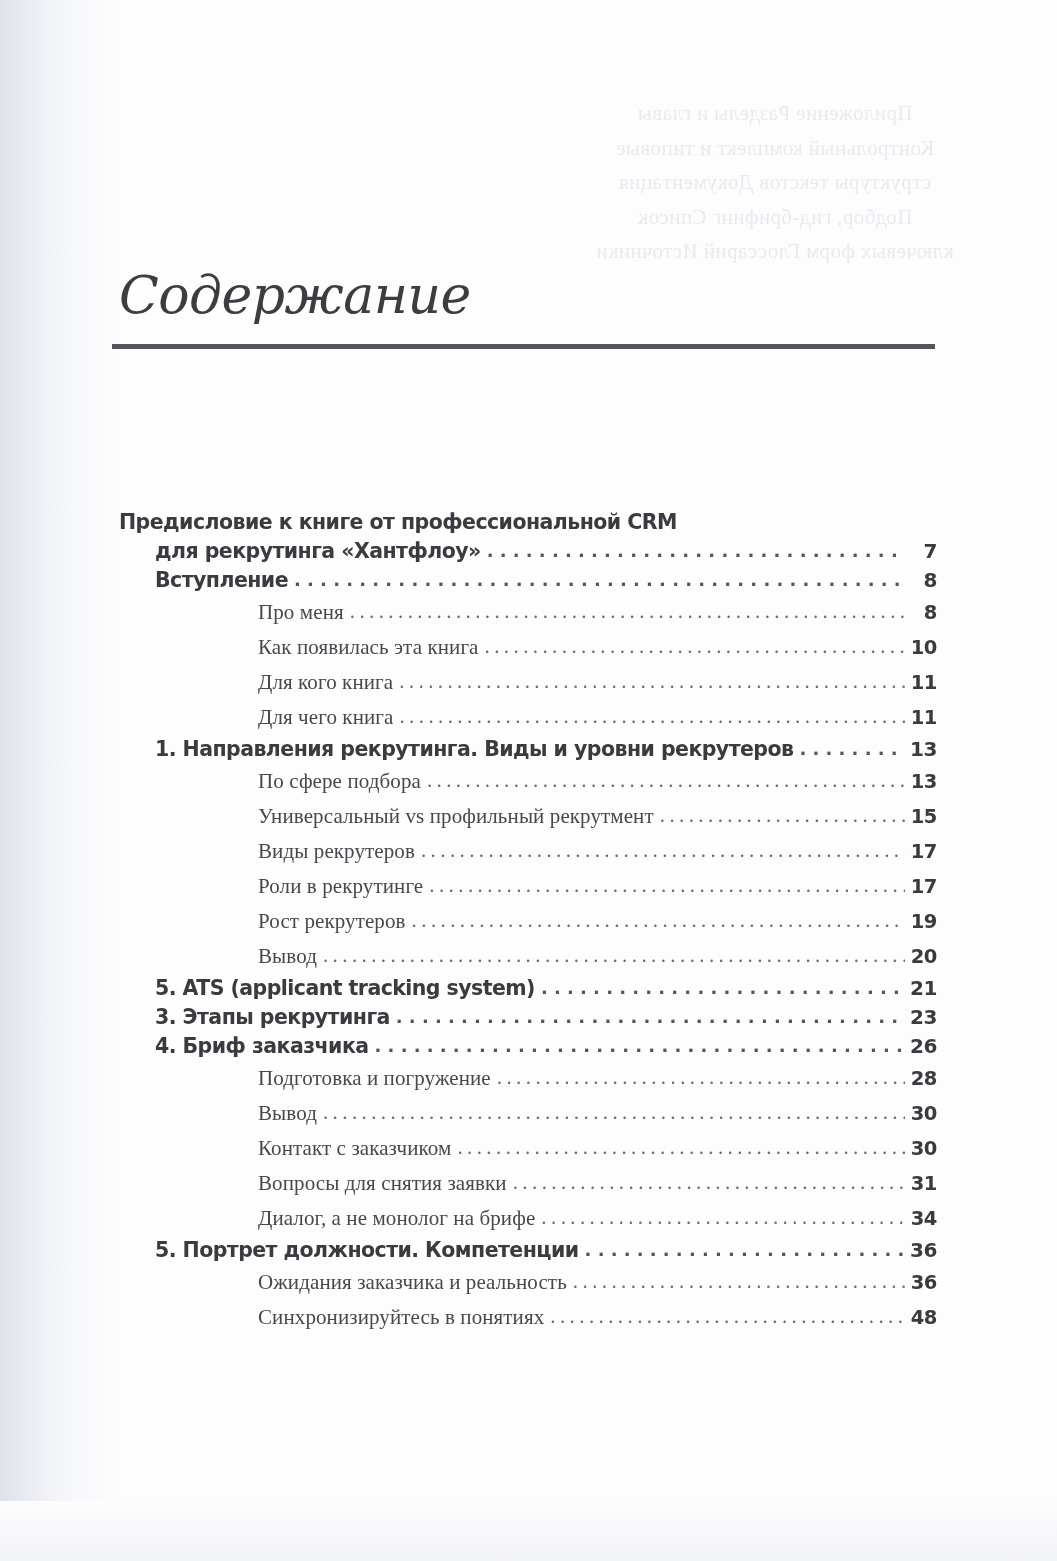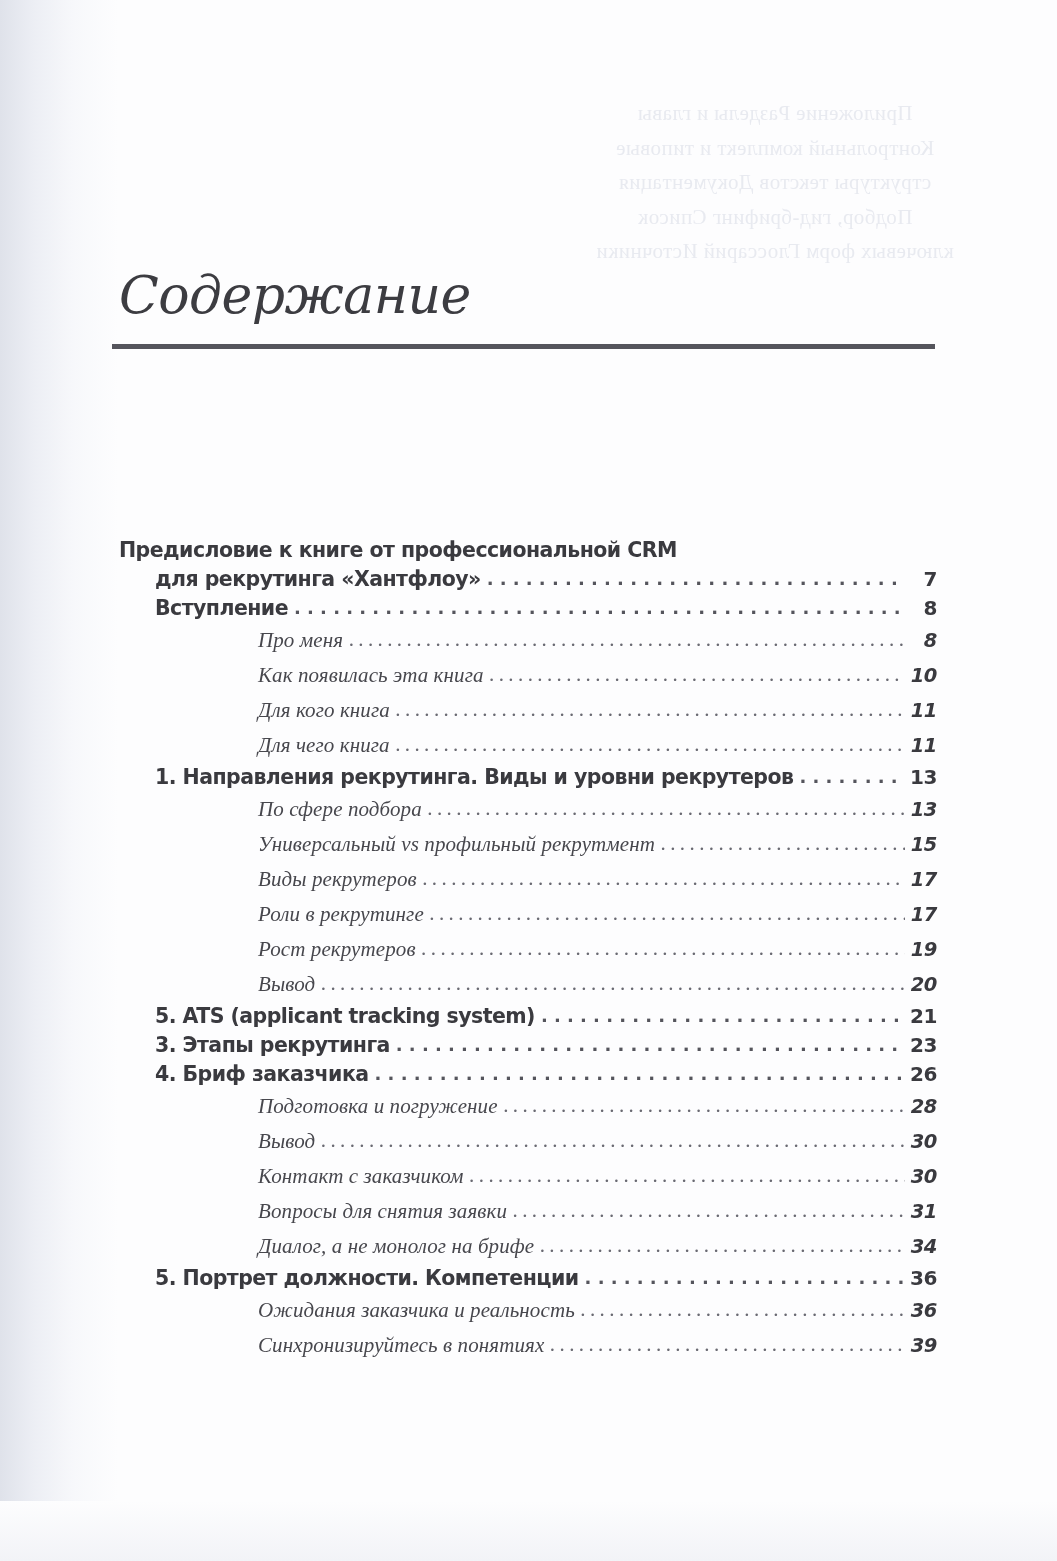--- a/index.html
+++ b/index.html
@@ -72,21 +72,21 @@
     top: 344px;
     width: 823px;
     height: 5px;
     background: #55555c;
   }
 
   
   .toc-list {
     position: absolute;
     left: 119px;
-    top: 536px;
+    top: 508px;
     width: 818px;
   }
 
   .entry {
     display: flex;
     align-items: baseline;
     color: #3a3a3f;
   }
 
   
@@ -102,21 +102,20 @@
 
   
   .entry.lvl2 {
     font-family: "Liberation Serif", "DejaVu Serif", serif;
     font-weight: 400;
     font-size: 21px;
     line-height: 35px;
     margin-left: 103px;
     color: #47474d;
     letter-spacing: .1px;
-    font-style: italic;
   }
   .group .entry.lvl2:first-child { margin-top: 3px; }
 
   .label { flex: 0 0 auto; white-space: pre-wrap; margin-left: 36px; }
 
   .leader {
     flex: 1 1 auto;
     min-width: 6px;
     overflow: hidden;
     white-space: nowrap;
@@ -312,18 +311,18 @@
           <span class="pageno">36</span>
         </div>
         <div class="entry lvl2">
           <span class="label">Ожидания заказчика и реальность</span>
           <span class="leader"></span>
           <span class="pageno">36</span>
         </div>
         <div class="entry lvl2">
           <span class="label">Синхронизируйтесь в понятиях</span>
           <span class="leader"></span>
-          <span class="pageno">39</span>
+          <span class="pageno">48</span>
         </div>
       </div>
     </div>
 
 </div>
 
 </body></html>

